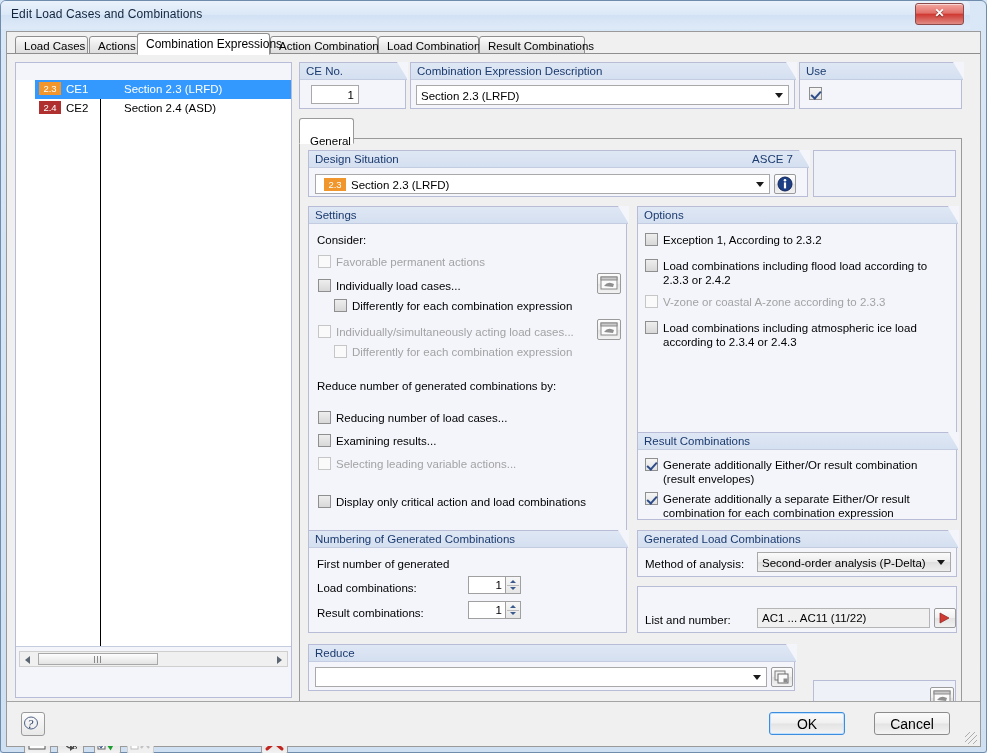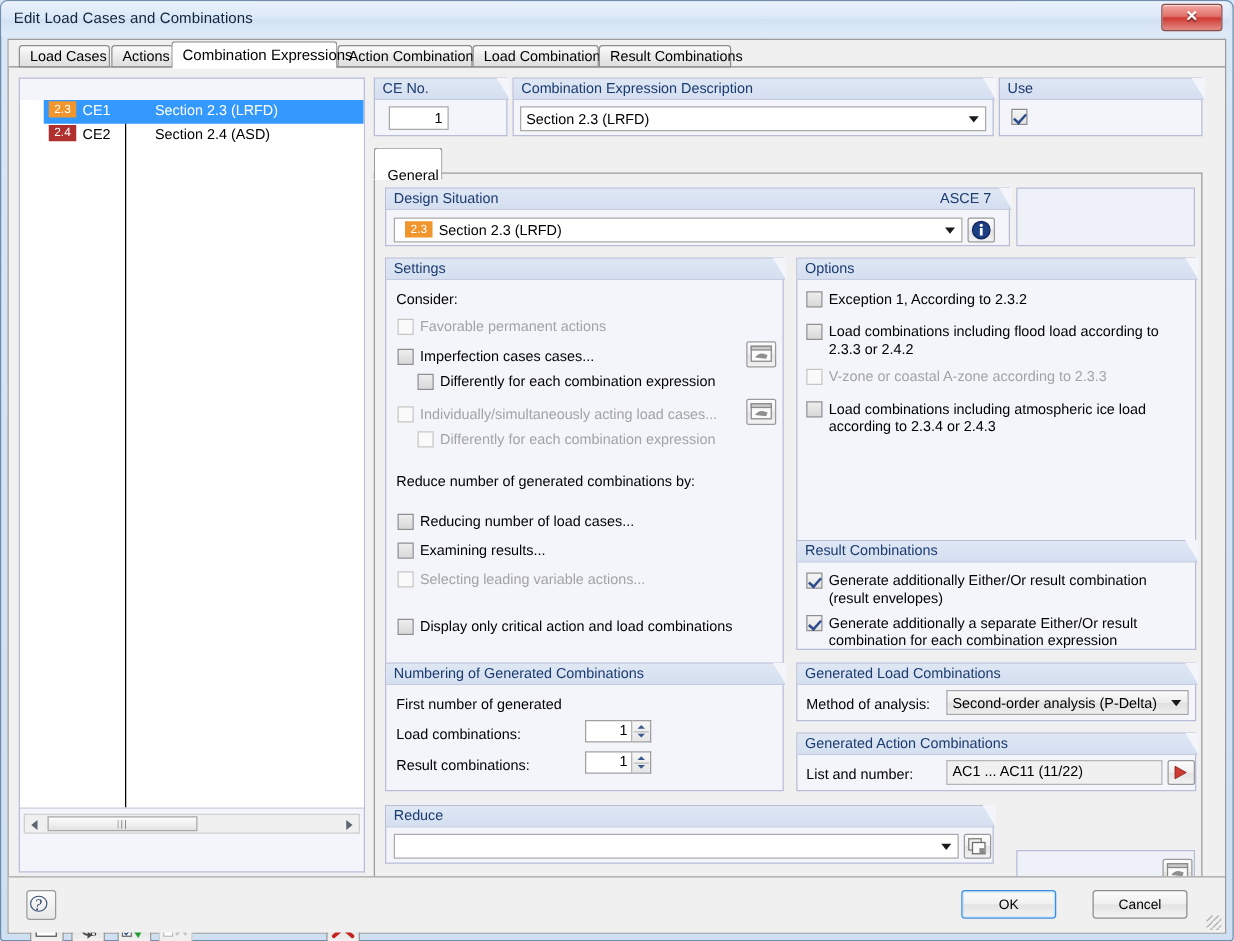--- a/index.html
+++ b/index.html
@@ -14,21 +14,21 @@
   }
   .window{
     position:absolute;left:0;top:0;width:987px;height:753px;
     background:linear-gradient(to bottom,#d9e7f7 0%,#cfe0f3 100%);
     border:1px solid #6f8cad;
     box-sizing:border-box;
     border-radius:6px 6px 3px 3px;
   }
   
   .titlebar{
-    position:absolute;left:0;top:0;right:2px;height:28px;
+    position:absolute;left:0;top:0;right:16px;height:28px;
     background:linear-gradient(to bottom,#eaf2fb 0%,#dbe8f7 48%,#d2e2f4 52%,#dfeaf8 100%);
     border-radius:5px 5px 0 0;
   }
   .title-text{
     position:absolute;left:10px;top:6px;
     font-size:12px;color:#12253d;
     letter-spacing:.1px;
   }
   .close-btn{
     position:absolute;right:6px;top:2px;width:47px;height:20px;
@@ -220,21 +220,21 @@
   
   .bottombar{
     position:absolute;left:0;right:0;bottom:0;height:44px;
     border-top:1px solid #a4a4a4;
     background:#f0f0f0;
   }
   .pbtn{
     position:absolute;height:23px;width:76px;
     border:1px solid #8c8c8c;border-radius:3px;
     background:linear-gradient(to bottom,#fbfbfb 0%,#f0f0f0 48%,#e3e3e3 52%,#f4f4f4 100%);
-    font-size:11px;text-align:center;line-height:22px;cursor:pointer;
+    font-size:14px;text-align:center;line-height:22px;cursor:pointer;
     box-sizing:border-box;
   }
   .pbtn.default{
     border:1px solid #3c8dde;
     box-shadow:0 0 0 1px #bfe0ff inset;
   }
   .helpbtn{
     position:absolute;left:14px;top:10px;width:22px;height:22px;
     border:1px solid #9a9a9a;border-radius:3px;
     background:linear-gradient(to bottom,#fcfcfc,#e8e8e8);
@@ -404,21 +404,21 @@
         <span>Settings</span>
         <span class="corner"></span>
       </div>
 
       <div class="stxt" style="left:8px;top:26px;">Consider:</div>
 
       <div class="cb disabled" style="left:9px;top:48px;"></div>
       <div class="cblabel dis" style="left:27px;top:48px;">Favorable permanent actions</div>
 
       <div class="cb gray" style="left:9px;top:72px;"></div>
-      <div class="cblabel" style="left:27px;top:72px;">Imperfection cases cases...</div>
+      <div class="cblabel" style="left:27px;top:72px;">Individually load cases...</div>
       <div class="ibtn" style="left:288px;top:66px;width:24px;height:21px;">
         <svg width="22" height="19" viewBox="0 0 22 19">
           <rect x="3" y="3" width="16" height="12" fill="#fbfbfb" stroke="#8a8a8a"></rect>
           <rect x="3" y="3" width="16" height="3" fill="#c9c9c9" stroke="#8a8a8a"></rect>
           <path d="M6 12 q3-4 7-3 l3 1 l-1 3 z" fill="#8f8f8f"></path>
         </svg>
       </div>
 
       <div class="cb gray" style="left:25px;top:92px;"></div>
       <div class="cblabel" style="left:43px;top:92px;">Differently for each combination expression</div>
@@ -514,24 +514,20 @@
         <span class="corner"></span>
       </div>
       <div class="stxt" style="left:7px;top:26px;">Method of analysis:</div>
       <div class="combo gray" style="left:119px;top:21px;width:194px;height:20px;">
         <span>Second-order analysis (P-Delta)</span>
         <span class="arrow"></span>
       </div>
     </div>
 
     <div class="grp" style="left:630px;top:554px;width:320px;height:47px;">
-      <div class="grp-head" style="width:320px;">
-        <span>Generated Action Combinations</span>
-        <span class="corner"></span>
-      </div>
       <div class="stxt" style="left:7px;top:26px;">List and number:</div>
       <div class="tfield" style="left:119px;top:21px;width:173px;height:20px;line-height:19px;background:#f0f0f0;border:1px solid #b5b5b5;">AC1 ... AC11 (11/22)</div>
       <div class="ibtn" style="left:296px;top:21px;width:22px;height:20px;">
         <svg width="20" height="18" viewBox="0 0 20 18">
           <path d="M5 4 l9 5 l-9 5 z" fill="#cf3a33" stroke="#8c2420" stroke-width=".7"></path>
         </svg>
       </div>
     </div>
 
     <div class="grp" style="left:301px;top:612px;width:487px;height:47px;">

